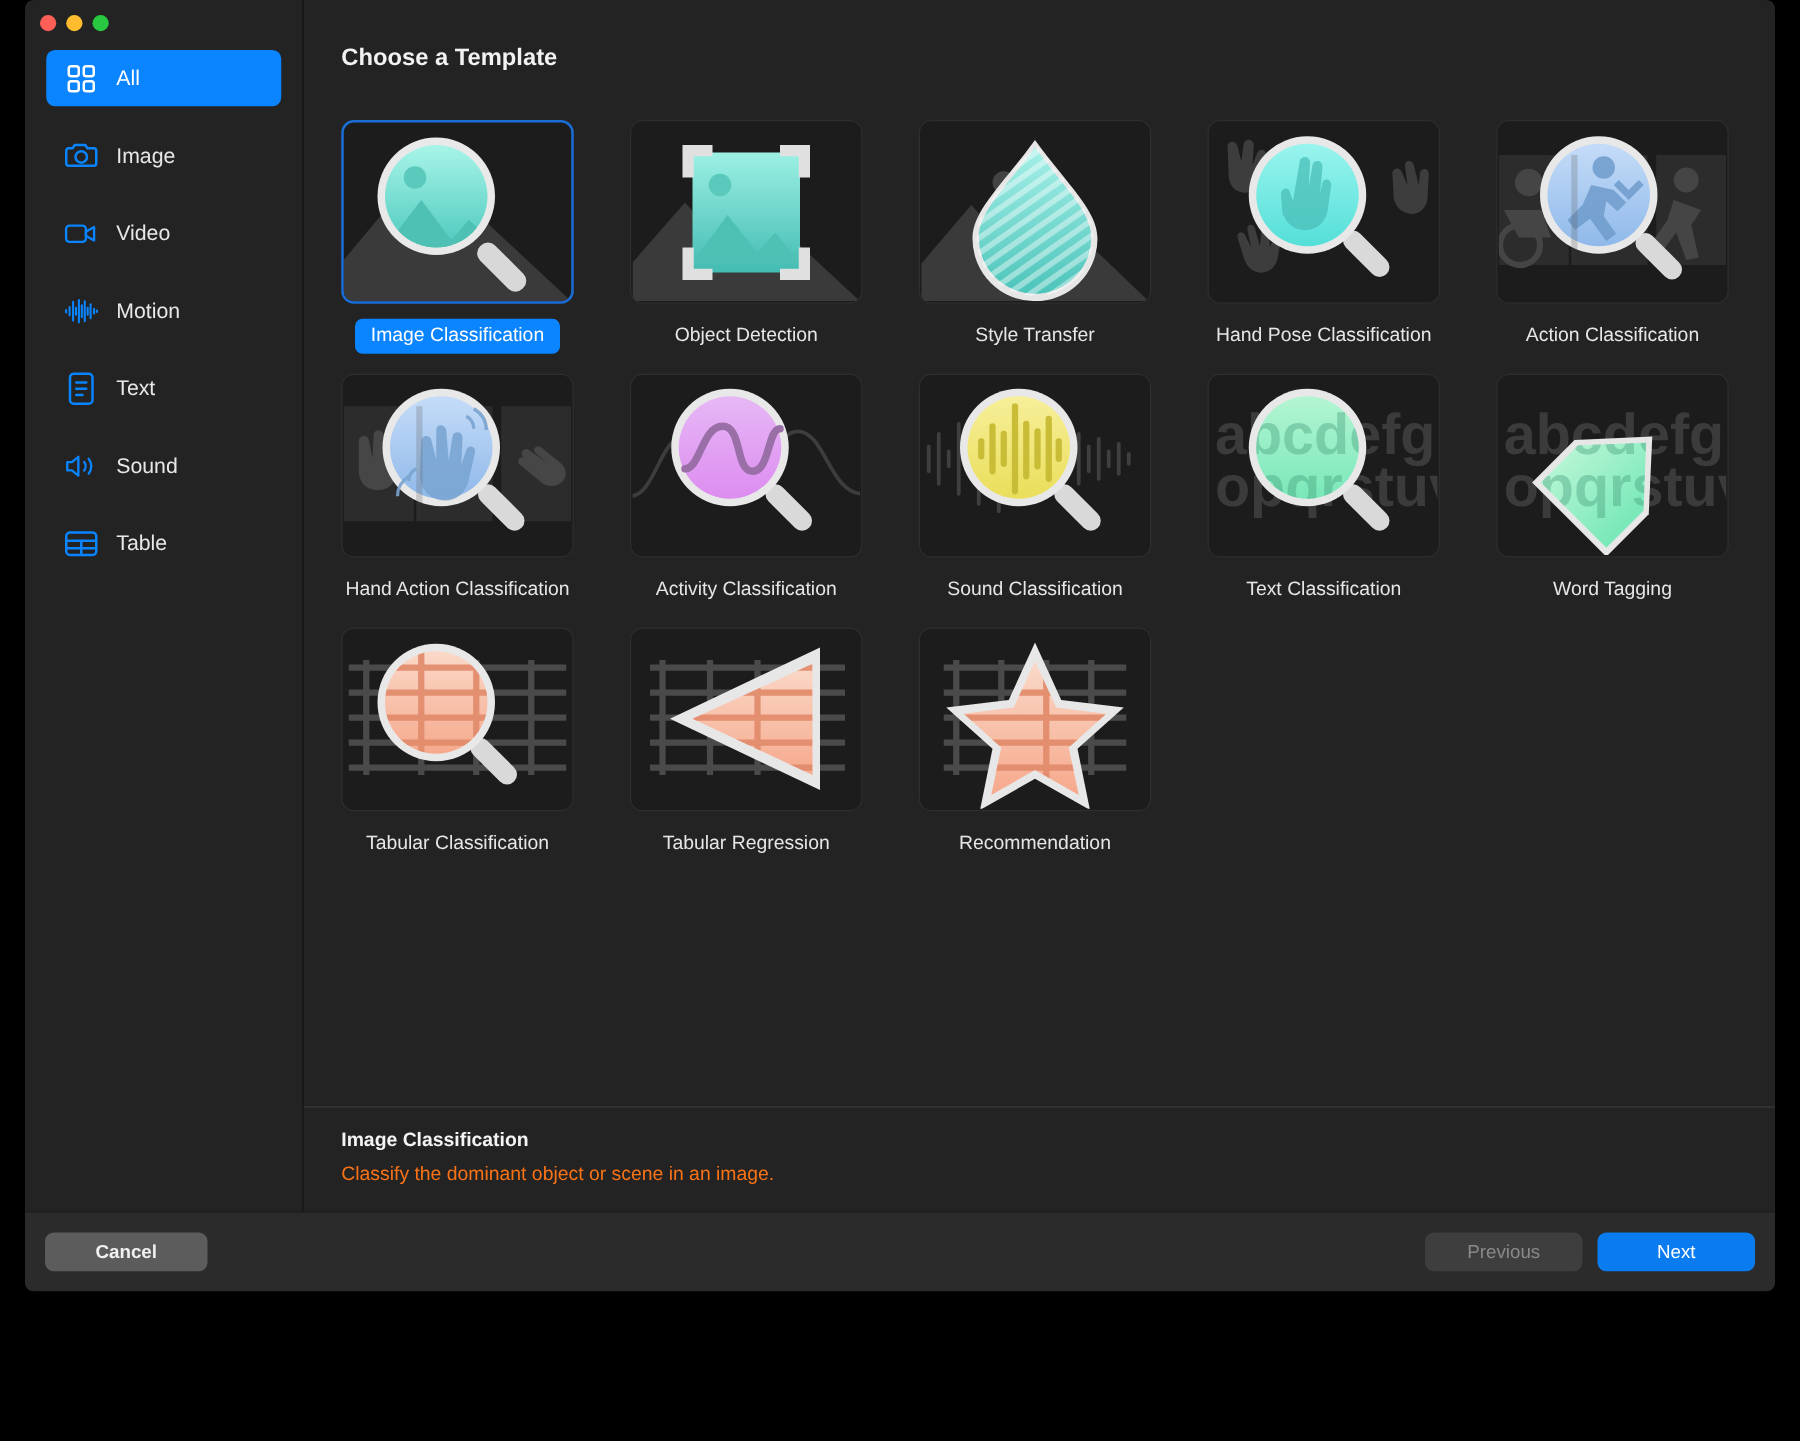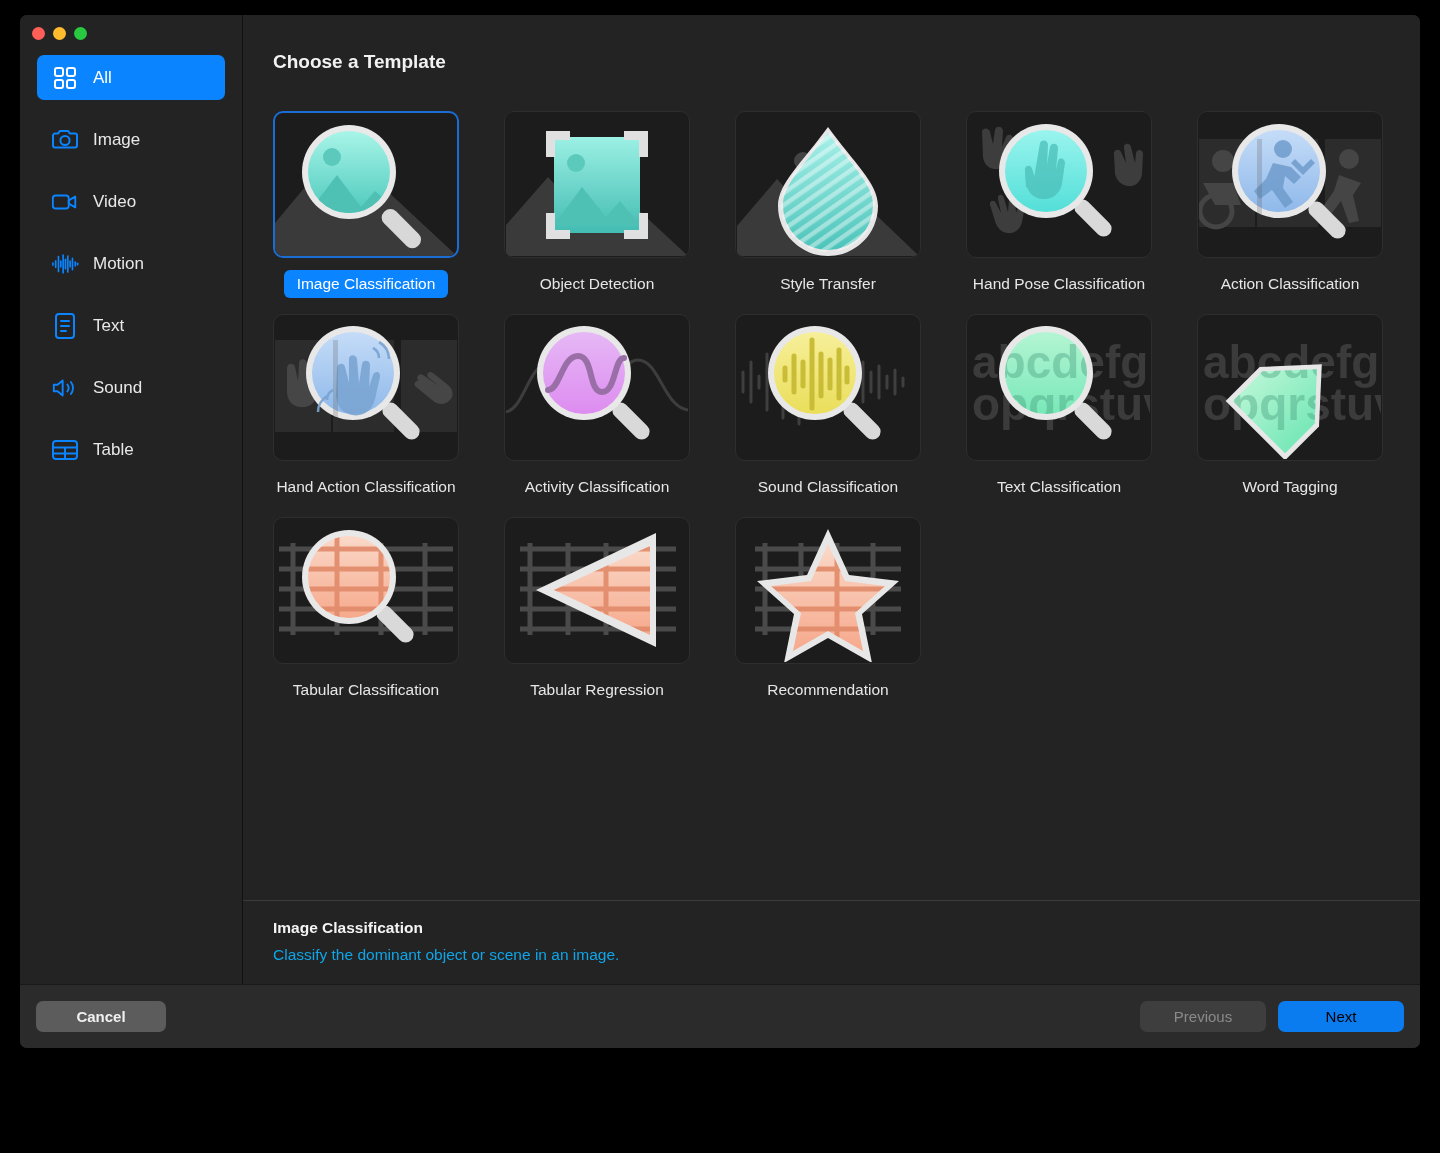--- a/index.html
+++ b/index.html
@@ -6,21 +6,21 @@
   html, body {
     width: 1440px; height: 1153px;
     background: #000;
     font-family: "Liberation Sans", sans-serif;
     -webkit-font-smoothing: antialiased;
     overflow: hidden;
   }
 
   .window {
     position: absolute;
-    left: 20px; top: 15px;
+    left: 20px; top: 0;
     width: 1400px; height: 1033px;
     background: #232323;
     border-radius: 7px;
     overflow: hidden;
     display: flex;
     flex-direction: column;
   }
 
   .window-body { display: flex; flex: 1; min-height: 0; }
 
@@ -108,21 +108,21 @@
   }
   .tile.selected .tile-label { background: #0a84ff; color: #fff; }
 
   
   .desc {
     border-top: 1px solid #3a3a3a;
     padding: 18px 30px 20px 30px;
     background: #232323;
   }
   .desc-title { color: #f4f4f4; font-size: 15.5px; font-weight: bold; margin-bottom: 9px; }
-  .desc-body { color: #0ea5e9; font-size: 15.5px; }
+  .desc-body { color: #f97316; font-size: 15.5px; }
 
   
   .footer {
     height: 64px;
     background: #2b2b2b;
     border-top: 1px solid #1a1a1a;
     display: flex; align-items: center;
     padding: 0 16px;
     flex-shrink: 0;
   }
@@ -130,21 +130,21 @@
     font-size: 15px;
     border-radius: 7px;
     height: 31px;
     display: inline-flex; align-items: center; justify-content: center;
     border: none;
     font-family: "Liberation Sans", sans-serif;
   }
   .btn-cancel { width: 130px; background: #5c5c5c; color: #f0f0f0; font-weight: bold; }
   .footer-spacer { flex: 1; }
   .btn-previous { width: 126px; background: #3e3e3e; color: #8a8a8a; margin-right: 12px; }
-  .btn-next { width: 126px; background: #0a7cf0; color: #000000; }
+  .btn-next { width: 126px; background: #0a7cf0; color: #ffffff; }
 </style>
 </head>
 <body>
 
 <div class="window">
 
   <div class="traffic-lights">
     <span class="tl red"></span>
     <span class="tl yellow"></span>
     <span class="tl green"></span>

